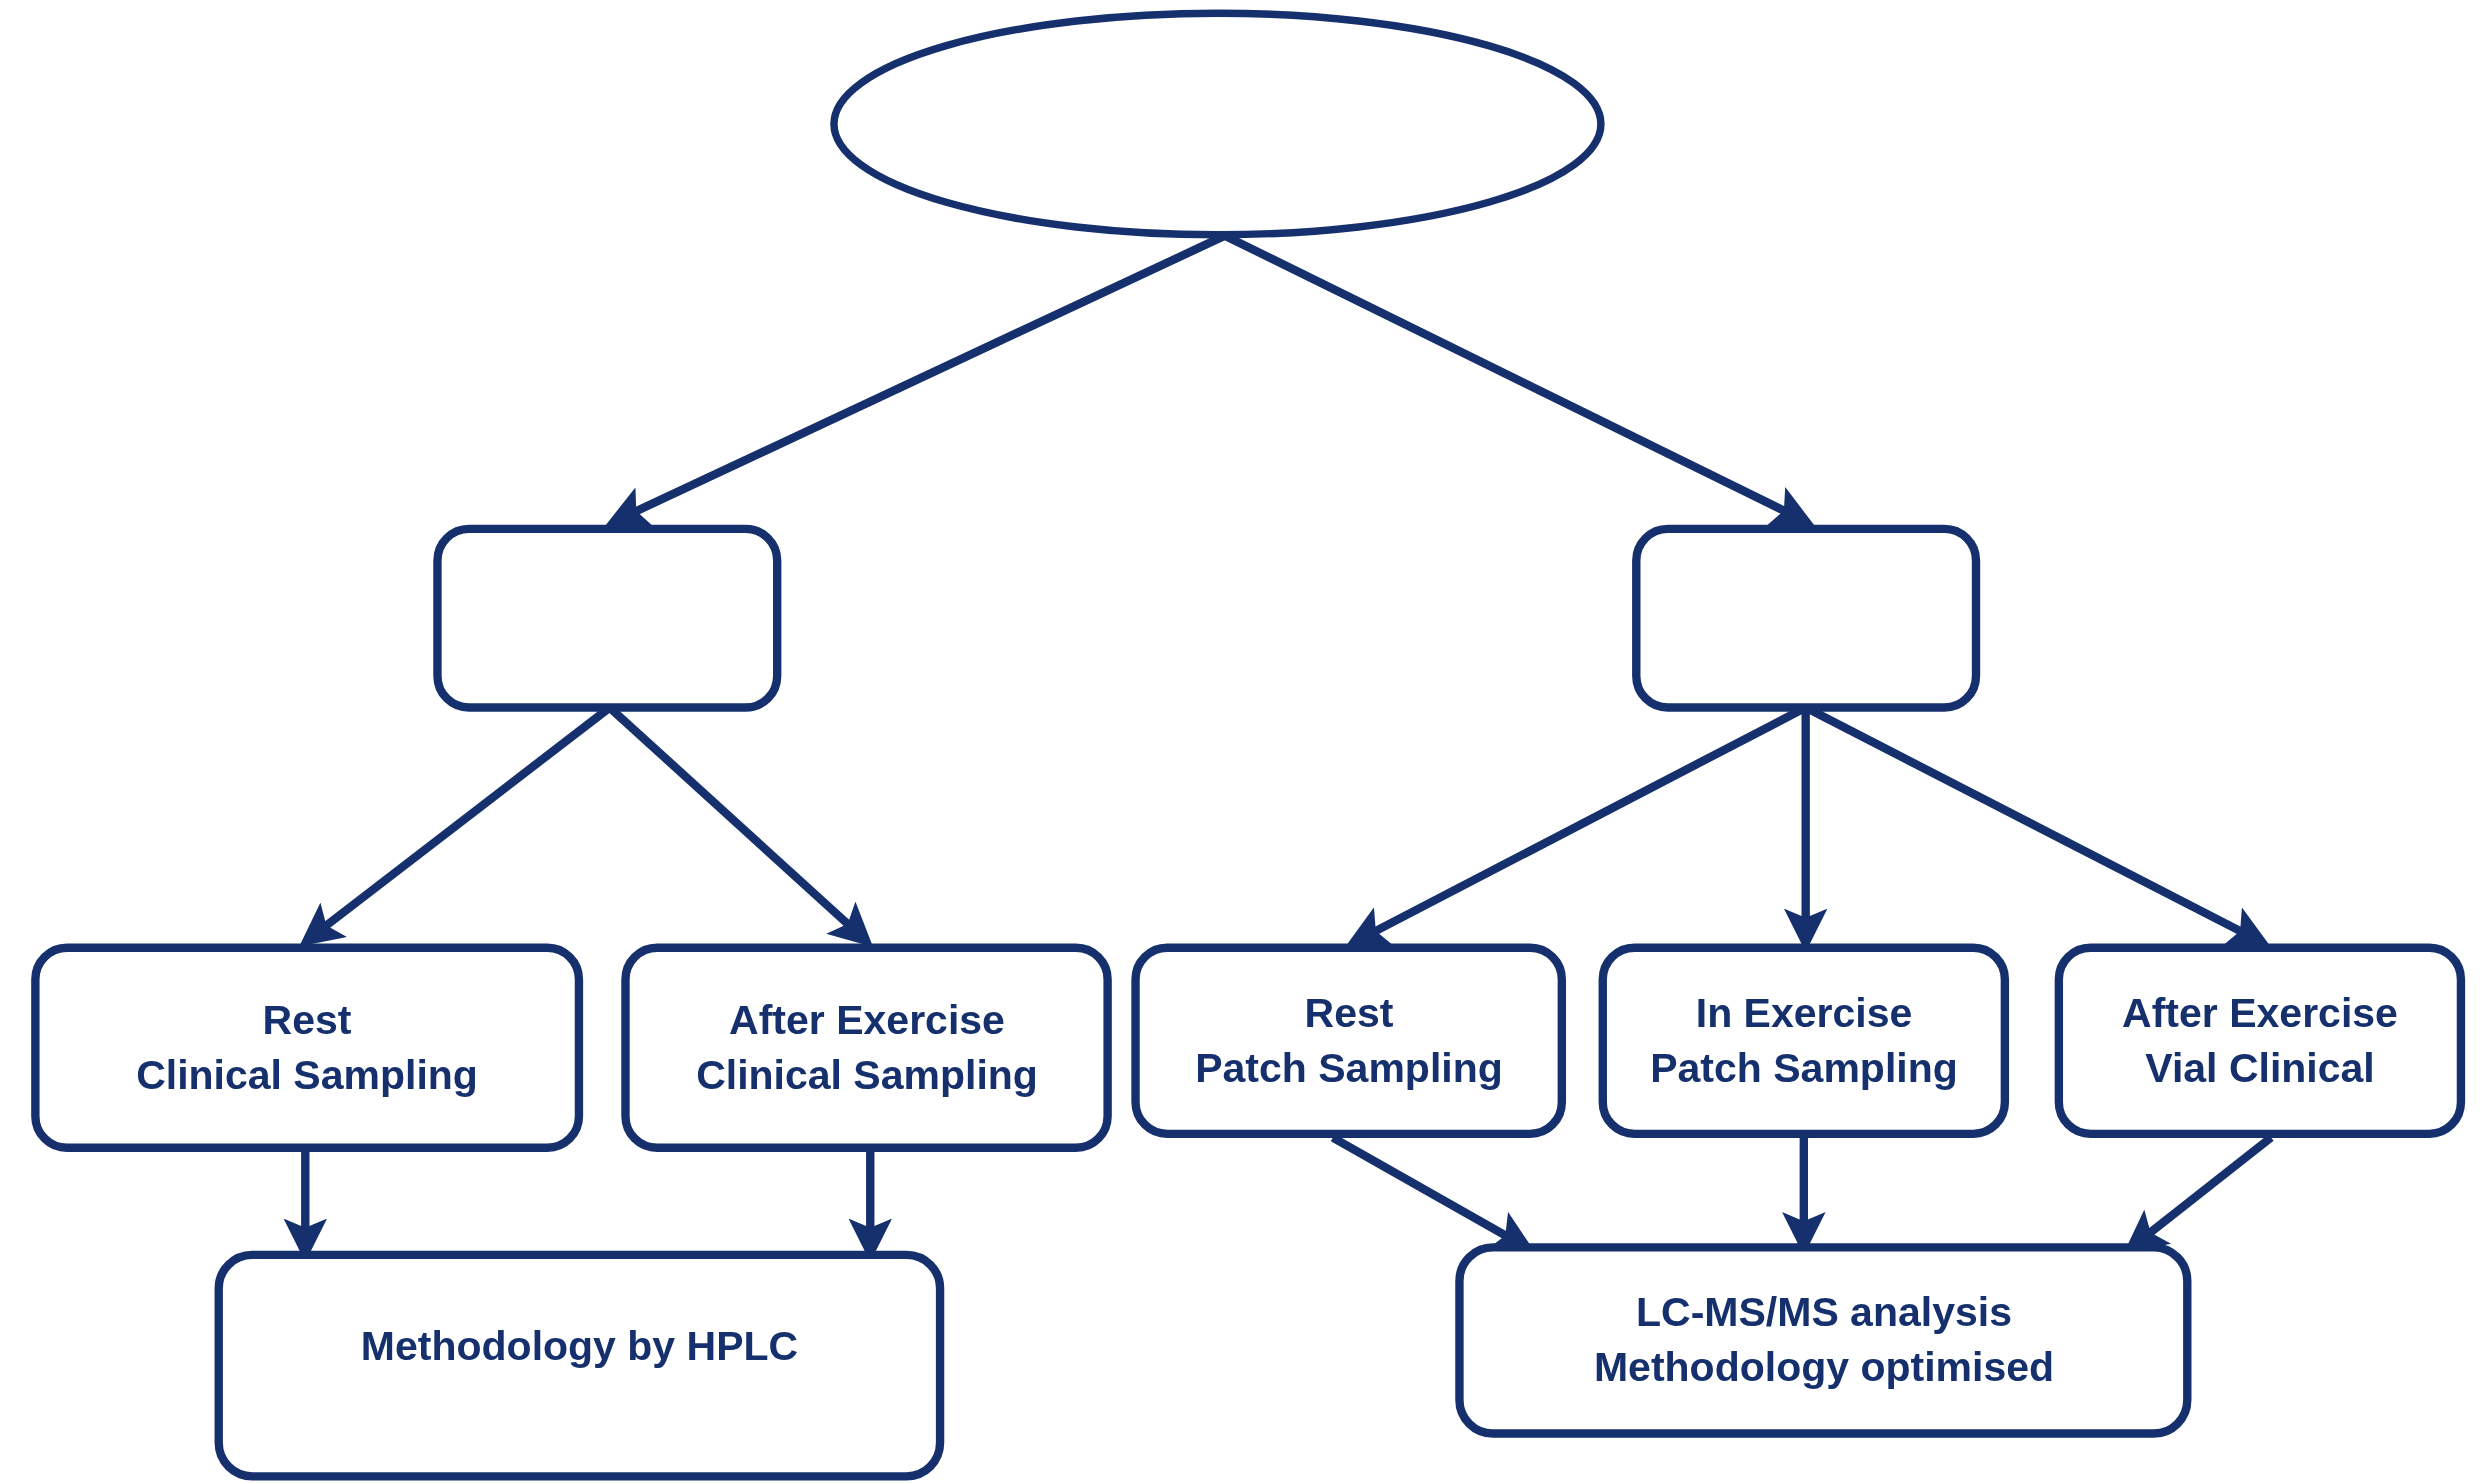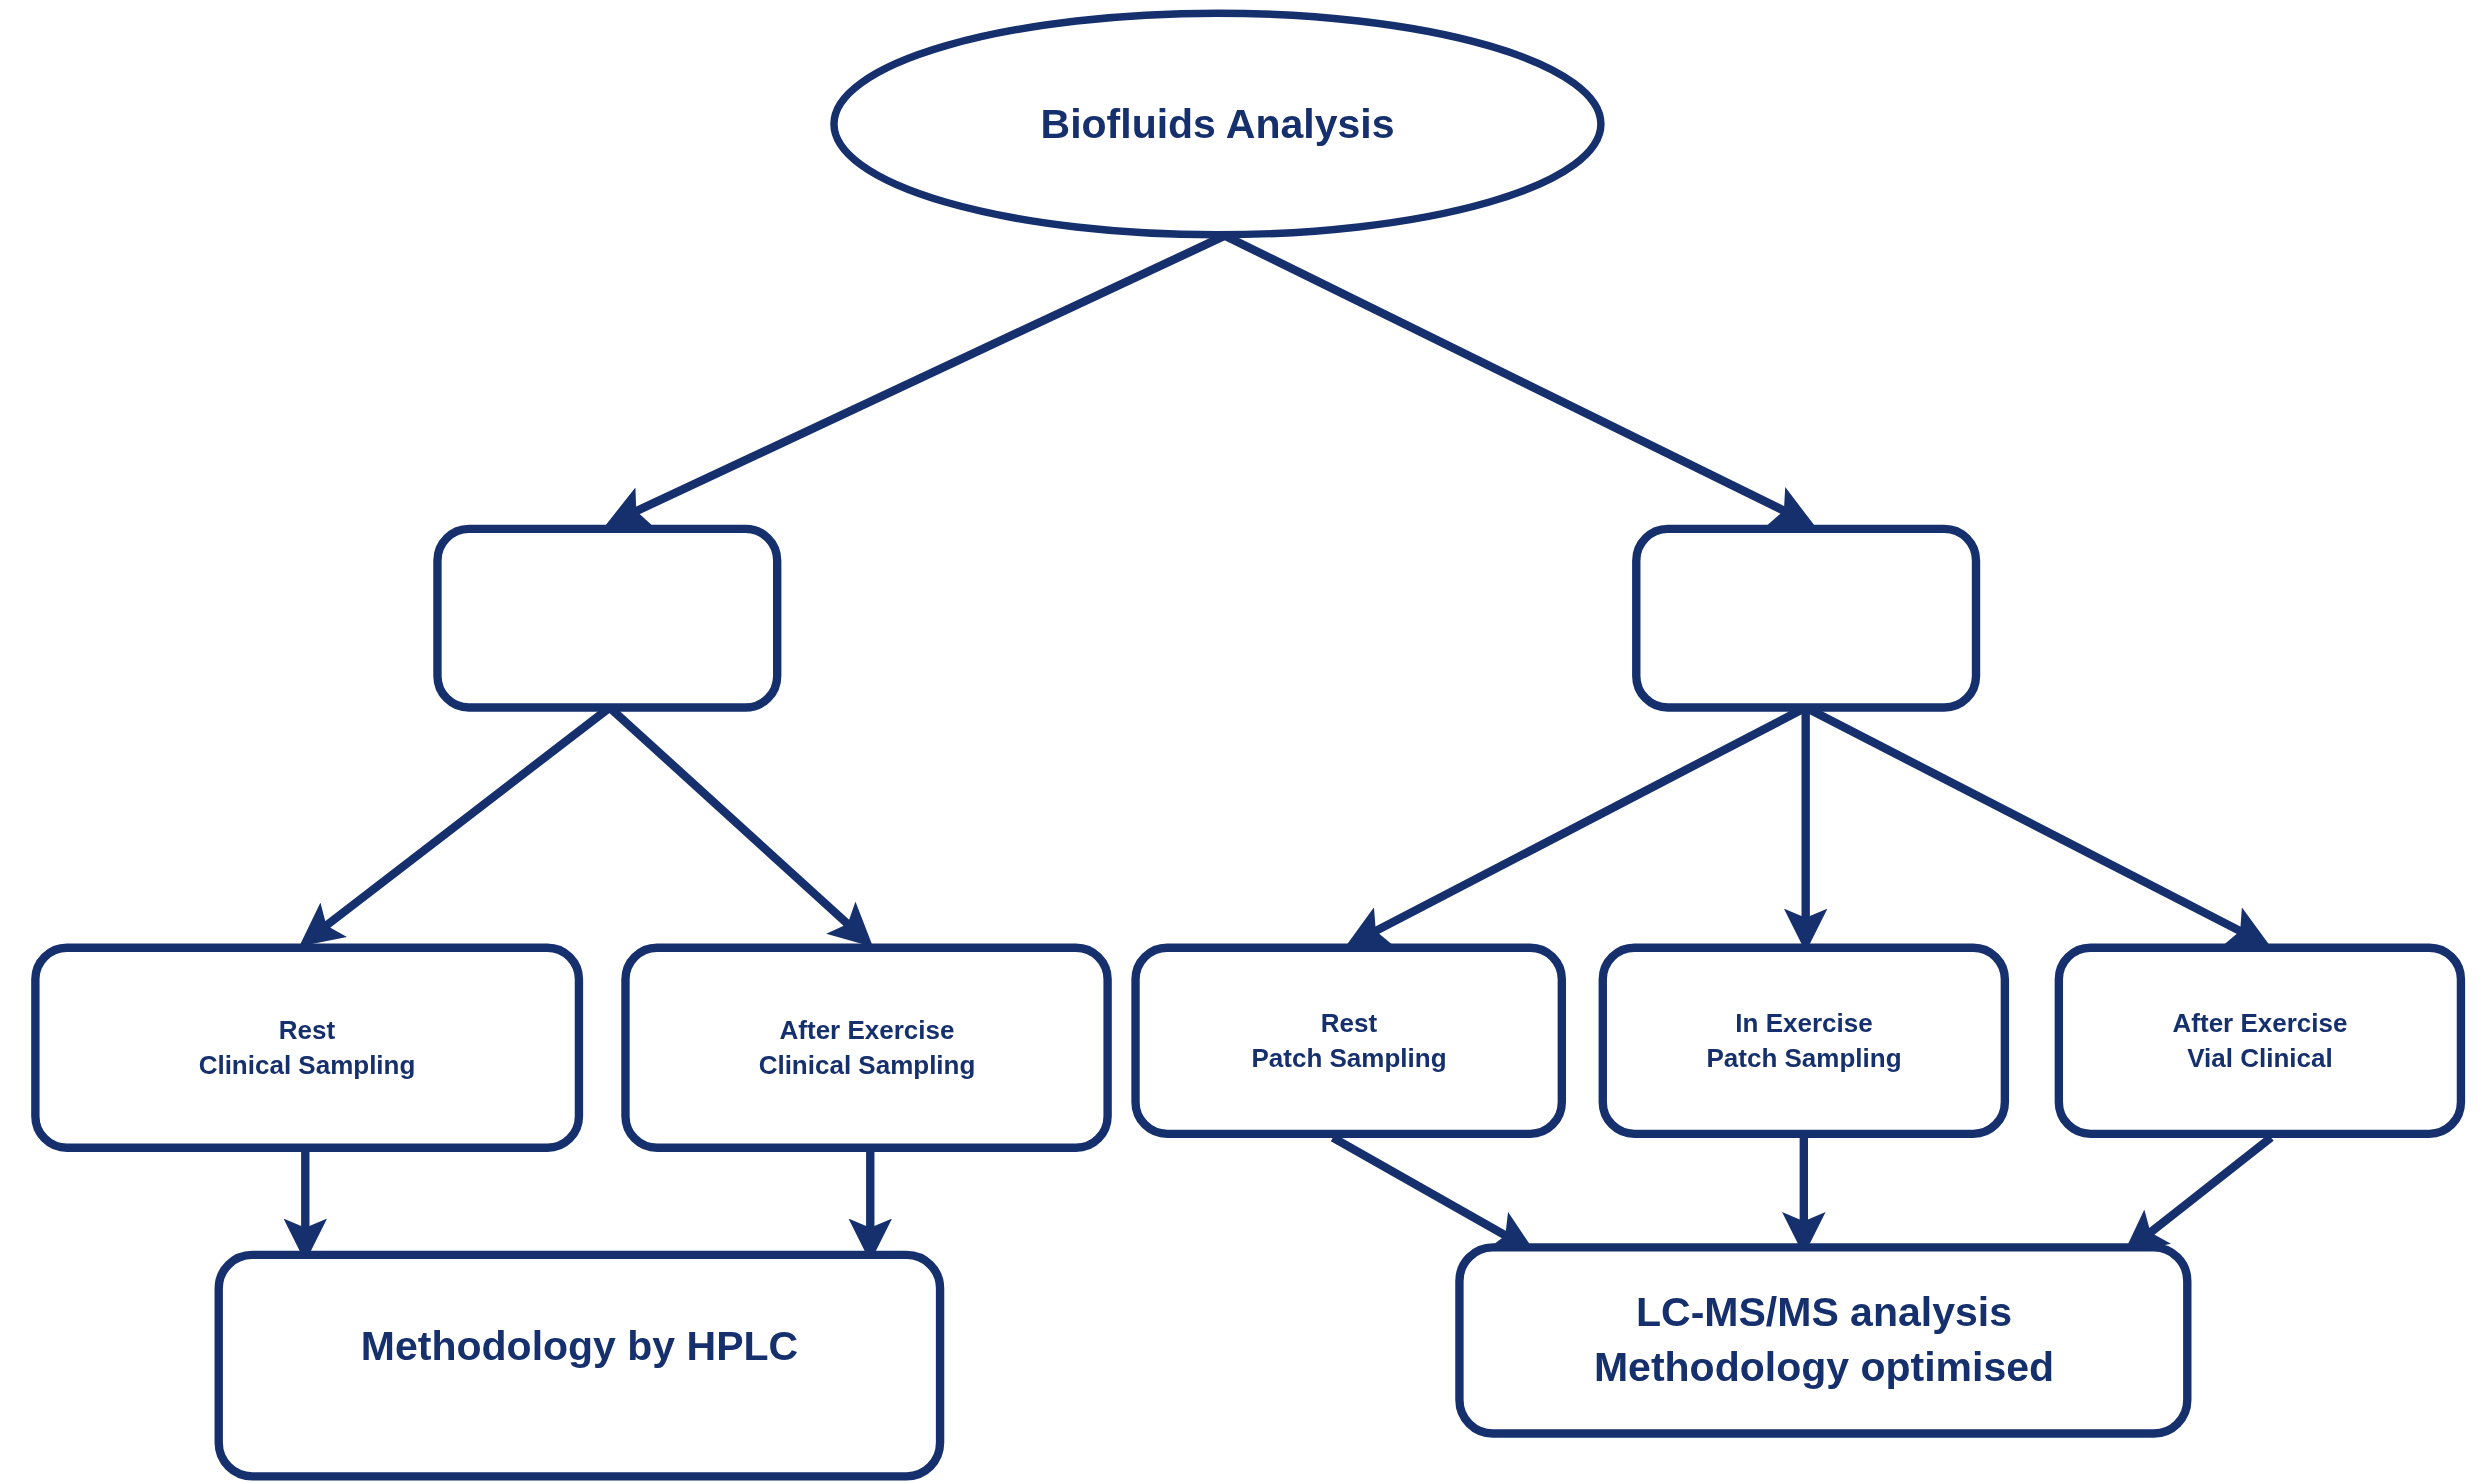--- a/index.html
+++ b/index.html
@@ -48,21 +48,21 @@
     font-weight: bold;
     pointer-events: none;
   }
   .node-label .line {
     display: block;
     line-height: 1.34;
     white-space: nowrap;
   }
   .lbl-root { font-size: 41px; }
   .lbl-mid  { font-size: 41px; }
-  .lbl-leaf { font-size: 26px; }
+  .lbl-leaf { font-size: 41px; }
   .lbl-term { font-size: 41px; }
 </style>
 </head>
 <body>
 
 <div id="diagram-root">
 
   <svg id="flow-svg" viewBox="0 0 2672 1594" xmlns="http://www.w3.org/2000/svg">
     <defs>
       <marker id="arrowhead" markerWidth="5.2" markerHeight="5.2" refX="4.0" refY="2.6" orient="auto" markerUnits="strokeWidth">
@@ -113,23 +113,20 @@
       <rect class="node-shape" x="1722" y="1018" width="432" height="200" rx="34" ry="34"></rect>
 
       <rect class="node-shape" x="2212" y="1018" width="432" height="200" rx="34" ry="34"></rect>
 
       <rect class="node-shape" x="235" y="1348" width="775" height="238" rx="36" ry="36"></rect>
 
       <rect class="node-shape" x="1568" y="1340" width="782" height="200" rx="36" ry="36"></rect>
     </g>
   </svg>
 
-  <div class="node-label lbl-root" style="left:834px; top:13px; width:767px; height:222px;">
-    <span class="line">Biofluids Analysis</span>
-  </div>
 
 
 
   <div class="node-label lbl-leaf" style="left:35px; top:948px; width:544px; height:200px;">
     <span class="line">Rest</span>
     <span class="line">Clinical Sampling</span>
   </div>
 
   <div class="node-label lbl-leaf" style="left:626px; top:948px; width:482px; height:200px;">
     <span class="line">After Exercise</span>

